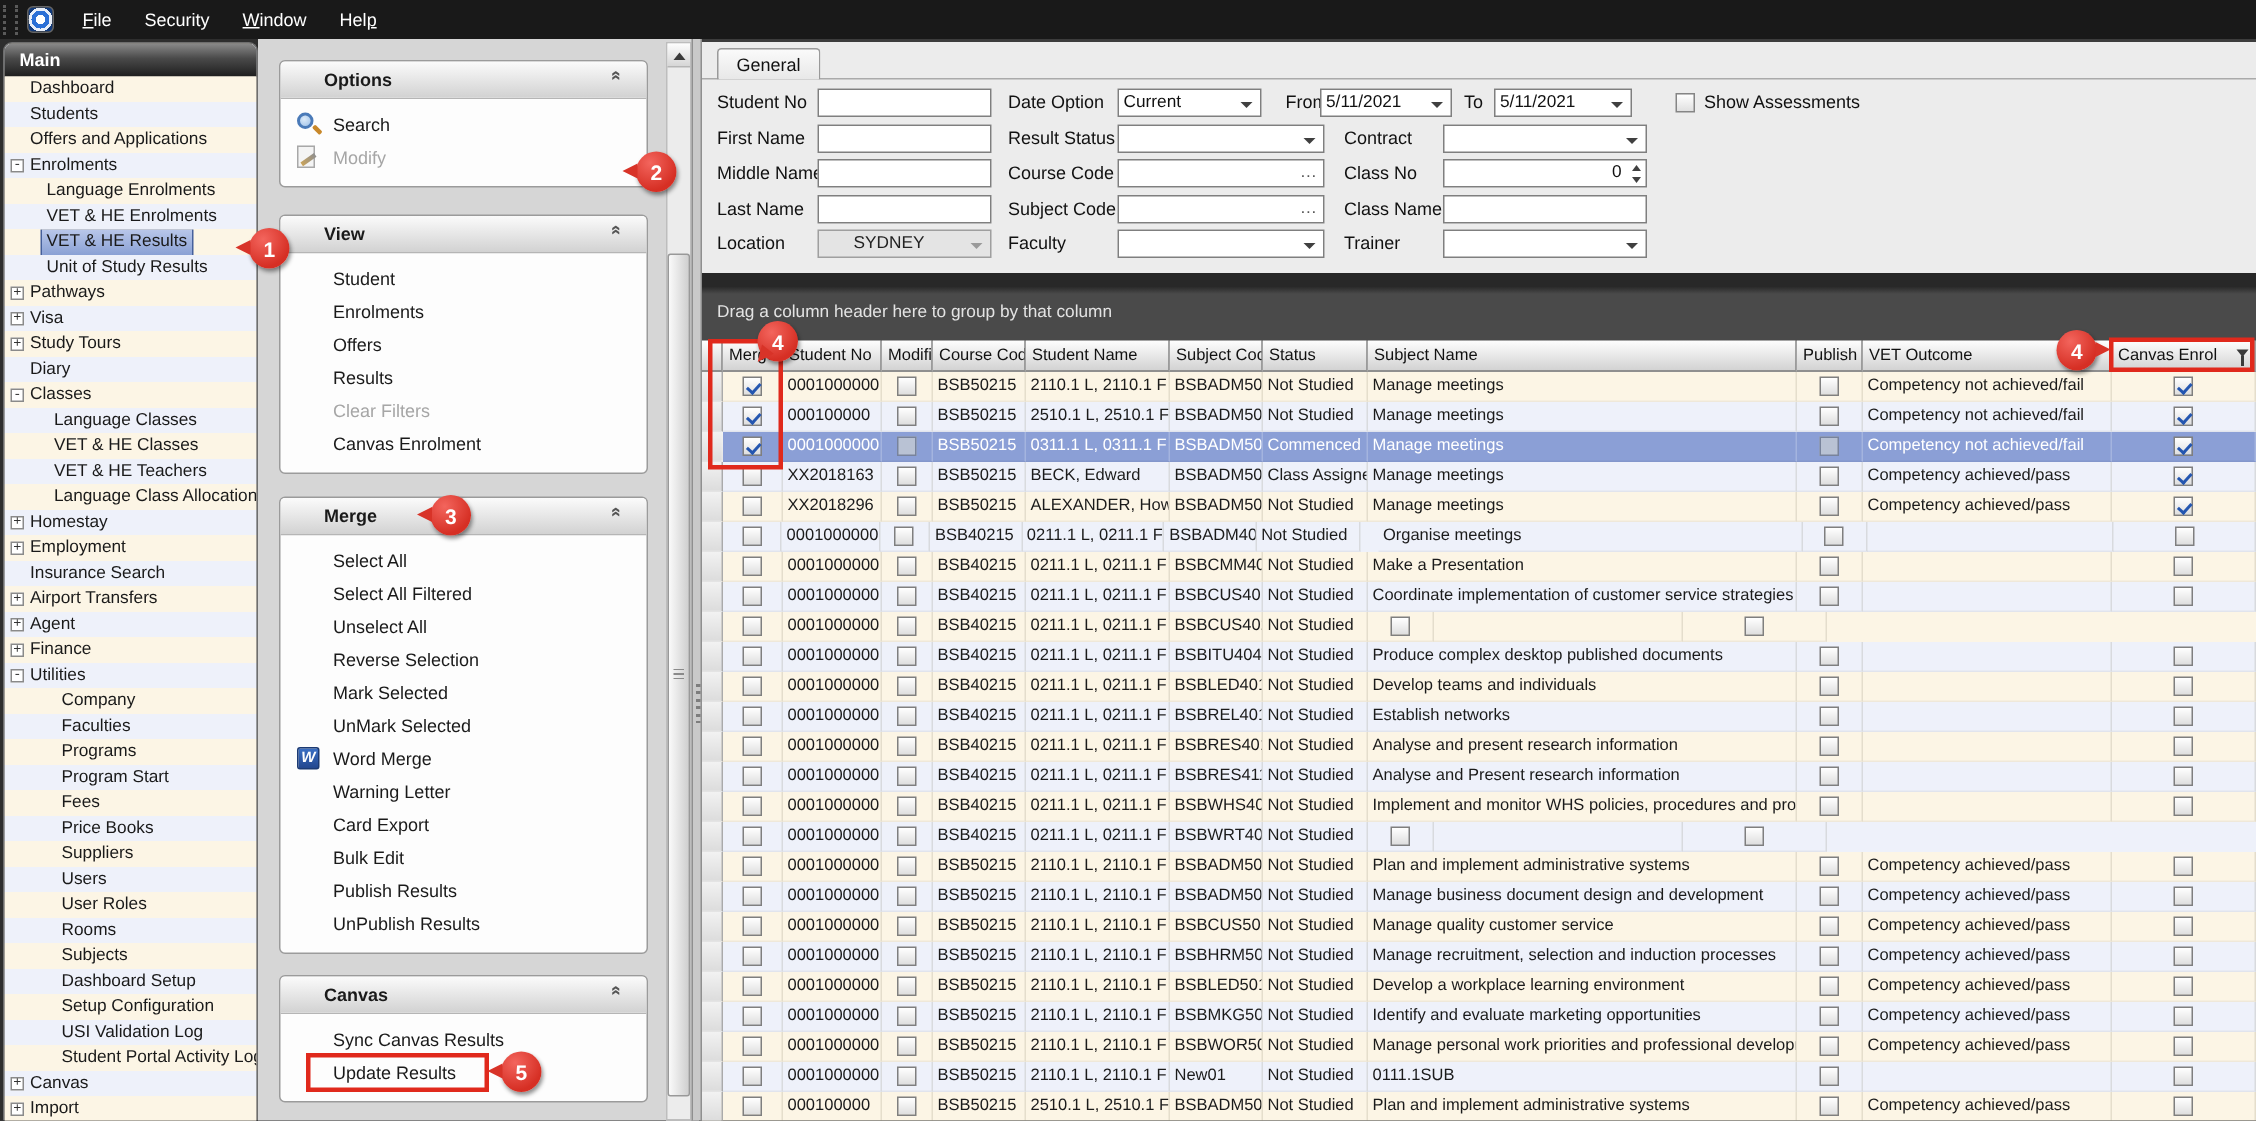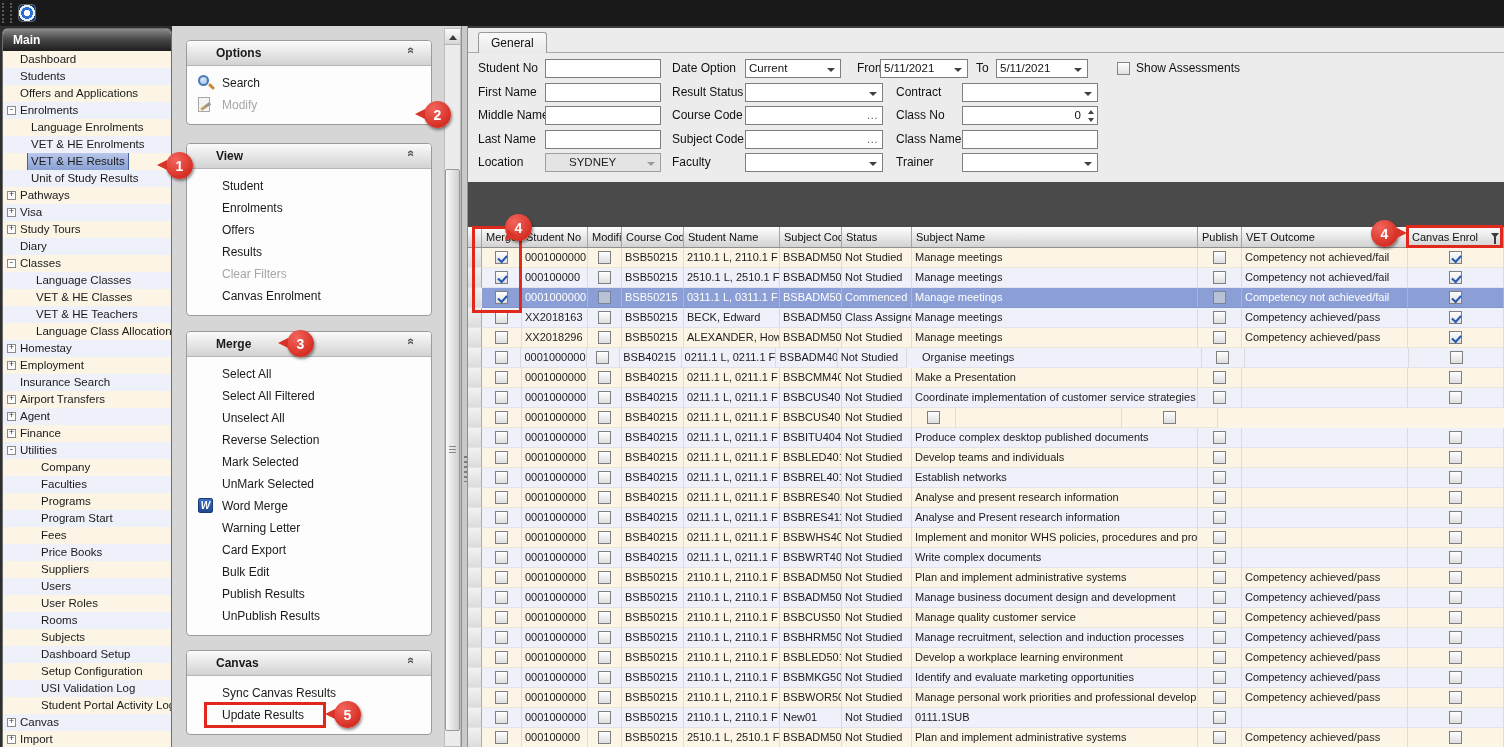--- a/index.html
+++ b/index.html
@@ -148,20 +148,26 @@
   .aball.t-bl::before { left:-3px; bottom:-6px; border:5px solid transparent;
     border-top:11px solid #d83328; transform:rotate(38deg); }
   .arect { position:absolute; border:3px solid #e0291c; z-index:45; pointer-events:none; }
 </style>
 </head>
 <body>
 
 <div id="menubar" class="abs">
   <div id="menugrip"></div>
   <div id="applogo"></div>
+  <div id="menu-items" style="display:flex;">
+      <span class="menu-item"><u>F</u>ile</span>
+      <span class="menu-item">Security</span>
+      <span class="menu-item"><u>W</u>indow</span>
+      <span class="menu-item">Hel<u>p</u></span>
+    </div>
 </div>
 
 <div id="sidebar" class="abs">
   <div id="sidebar-header">Main</div>
   <div id="tree">
       <div class="titem">
         <span class="tlabel" style="left: 17px;">Dashboard</span>
       </div>
       <div class="titem">
         <span class="tlabel" style="left: 17px;">Students</span>
@@ -394,20 +400,23 @@
   <div class="f-in f-combo fr2" style="left:494px; width:136px;"></div>
   <div class="f-l fr3" style="left:428px;">Class No</div>
   <div class="f-in f-spin fr3" style="left:494px; width:136px;"><span>0</span><i></i></div>
   <div class="f-l fr4" style="left:428px;">Class Name</div>
   <div class="f-in fr4" style="left:494px; width:136px;"></div>
   <div class="f-l fr5" style="left:428px;">Trainer</div>
   <div class="f-in f-combo fr5" style="left:494px; width:136px;"></div>
 </div>
 
 <div id="gridarea" class="abs">
+  <div id="groupband">
+      <span>Drag a column header here to group by that column</span>
+    </div>
   <div id="ghead">
       <div class="gh" style="width: 14px;"></div>
       <div class="gh" style="width: 40px;">Merge</div>
       <div class="gh" style="width: 66px;">Student No</div>
       <div class="gh" style="width: 34px;">Modified</div>
       <div class="gh" style="width: 62px;">Course Code</div>
       <div class="gh" style="width: 96px;">Student Name</div>
       <div class="gh" style="width: 62px;">Subject Code</div>
       <div class="gh" style="width: 70px;">Status</div>
       <div class="gh" style="width: 286px;">Subject Name</div>
@@ -751,21 +760,20 @@
           <span class="cb"></span>
         </div>
         <div class="gc" style="width: 66px;">0001000000</div>
         <div class="gc ck" style="width: 34px;">
           <span class="cb"></span>
         </div>
         <div class="gc" style="width: 62px;">BSB40215</div>
         <div class="gc" style="width: 96px;">0211.1 L, 0211.1 F</div>
         <div class="gc" style="width: 62px;">BSBWRT401</div>
         <div class="gc" style="width: 70px;">Not Studied</div>
-        <div class="gc" style="width: 286px;">Write complex documents</div>
         <div class="gc ck" style="width: 44px;">
           <span class="cb"></span>
         </div>
         <div class="gc" style="width: 166px;"></div>
         <div class="gc ck" style="width: 96px;">
           <span class="cb"></span>
         </div>
       </div>
       <div class="grow odd">
         <div class="gc ind" style="width: 14px;"></div>

